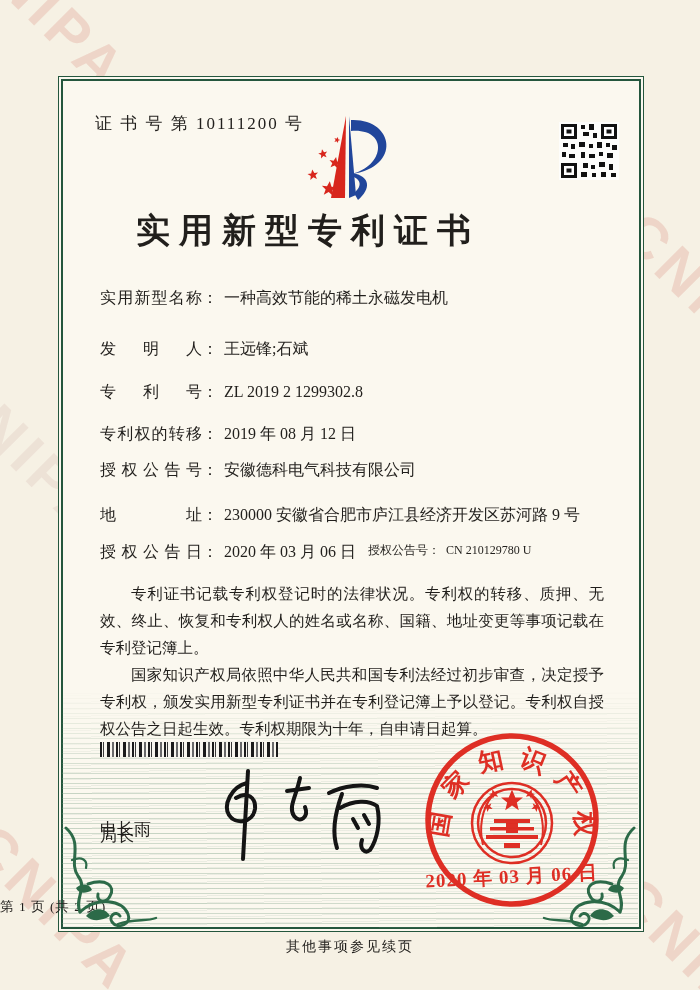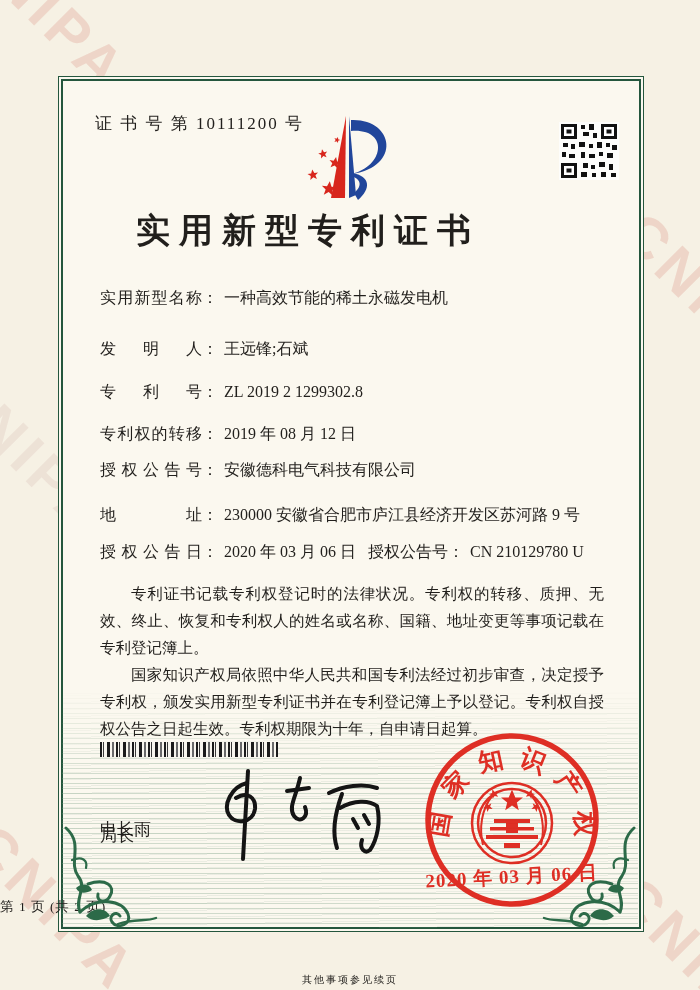--- a/index.html
+++ b/index.html
@@ -25,33 +25,33 @@
     mask-image:linear-gradient(180deg, transparent 0, #000 90px);}
 
   .abs{position:absolute;z-index:3;}
 
   .certno{left:95px;top:112px;font-size:17px;letter-spacing:2px;text-align:right;}
   .title{left:0;top:208px;width:616px;text-align:center;font-size:34px;font-weight:bold;letter-spacing:9px;}
 
   .field{left:100px;font-size:16px;white-space:nowrap;}
   .flabel{display:inline-block;width:102px;text-align:justify;text-align-last:justify;text-justify:inter-character;vertical-align:bottom;}
   .fcolon{margin-right:6px;}
-  .field2{left:368px;font-size:16px;white-space:nowrap;}
+  .field2{left:368px;font-size:12px;white-space:nowrap;}
 
   .bodytext{left:100px;top:580px;width:504px;font-size:15.5px;line-height:27px;text-align:justify;}
   .bodytext p{margin:0;text-indent:2em;}
 
   .barcode{left:100px;top:742px;width:178px;height:15px;
     background:repeating-linear-gradient(90deg,#1b1b1b 0 2px,#f8f6ee 2px 3px,#3a3a3a 3px 4px,#f8f6ee 4px 7px,#1b1b1b 7px 10px,#f8f6ee 10px 12px,#6a6a6a 12px 14px,#f8f6ee 14px 16px);}
 
   .director-title{left:100px;top:824px;font-size:17px;font-family:"Liberation Sans","DejaVu Sans",sans-serif;}
   .director-name{left:100px;top:818px;font-size:17px;font-family:"Liberation Sans","DejaVu Sans",sans-serif;}
 
   .pageinfo{left:0;top:898px;width:700px;font-size:13.5px;letter-spacing:1px;}
-  .note{left:0;top:938px;width:700px;text-align:center;font-size:10px;letter-spacing:2px;z-index:3;margin-top:35px;}
+  .note{left:0;top:938px;width:700px;text-align:center;font-size:14px;letter-spacing:2px;z-index:3;}
 
   svg{display:block;}
   .sealwrap{left:421px;top:731px;z-index:4;}
   .sigwrap{left:203px;top:763px;z-index:4;}
   .logowrap{left:293px;top:110px;}
   .qrwrap{left:559px;top:122px;}
   .orn-l{left:58px;top:826px;z-index:5;}
   .orn-r{left:542px;top:826px;z-index:5;transform:scaleX(-1);}
 </style>
 </head>

